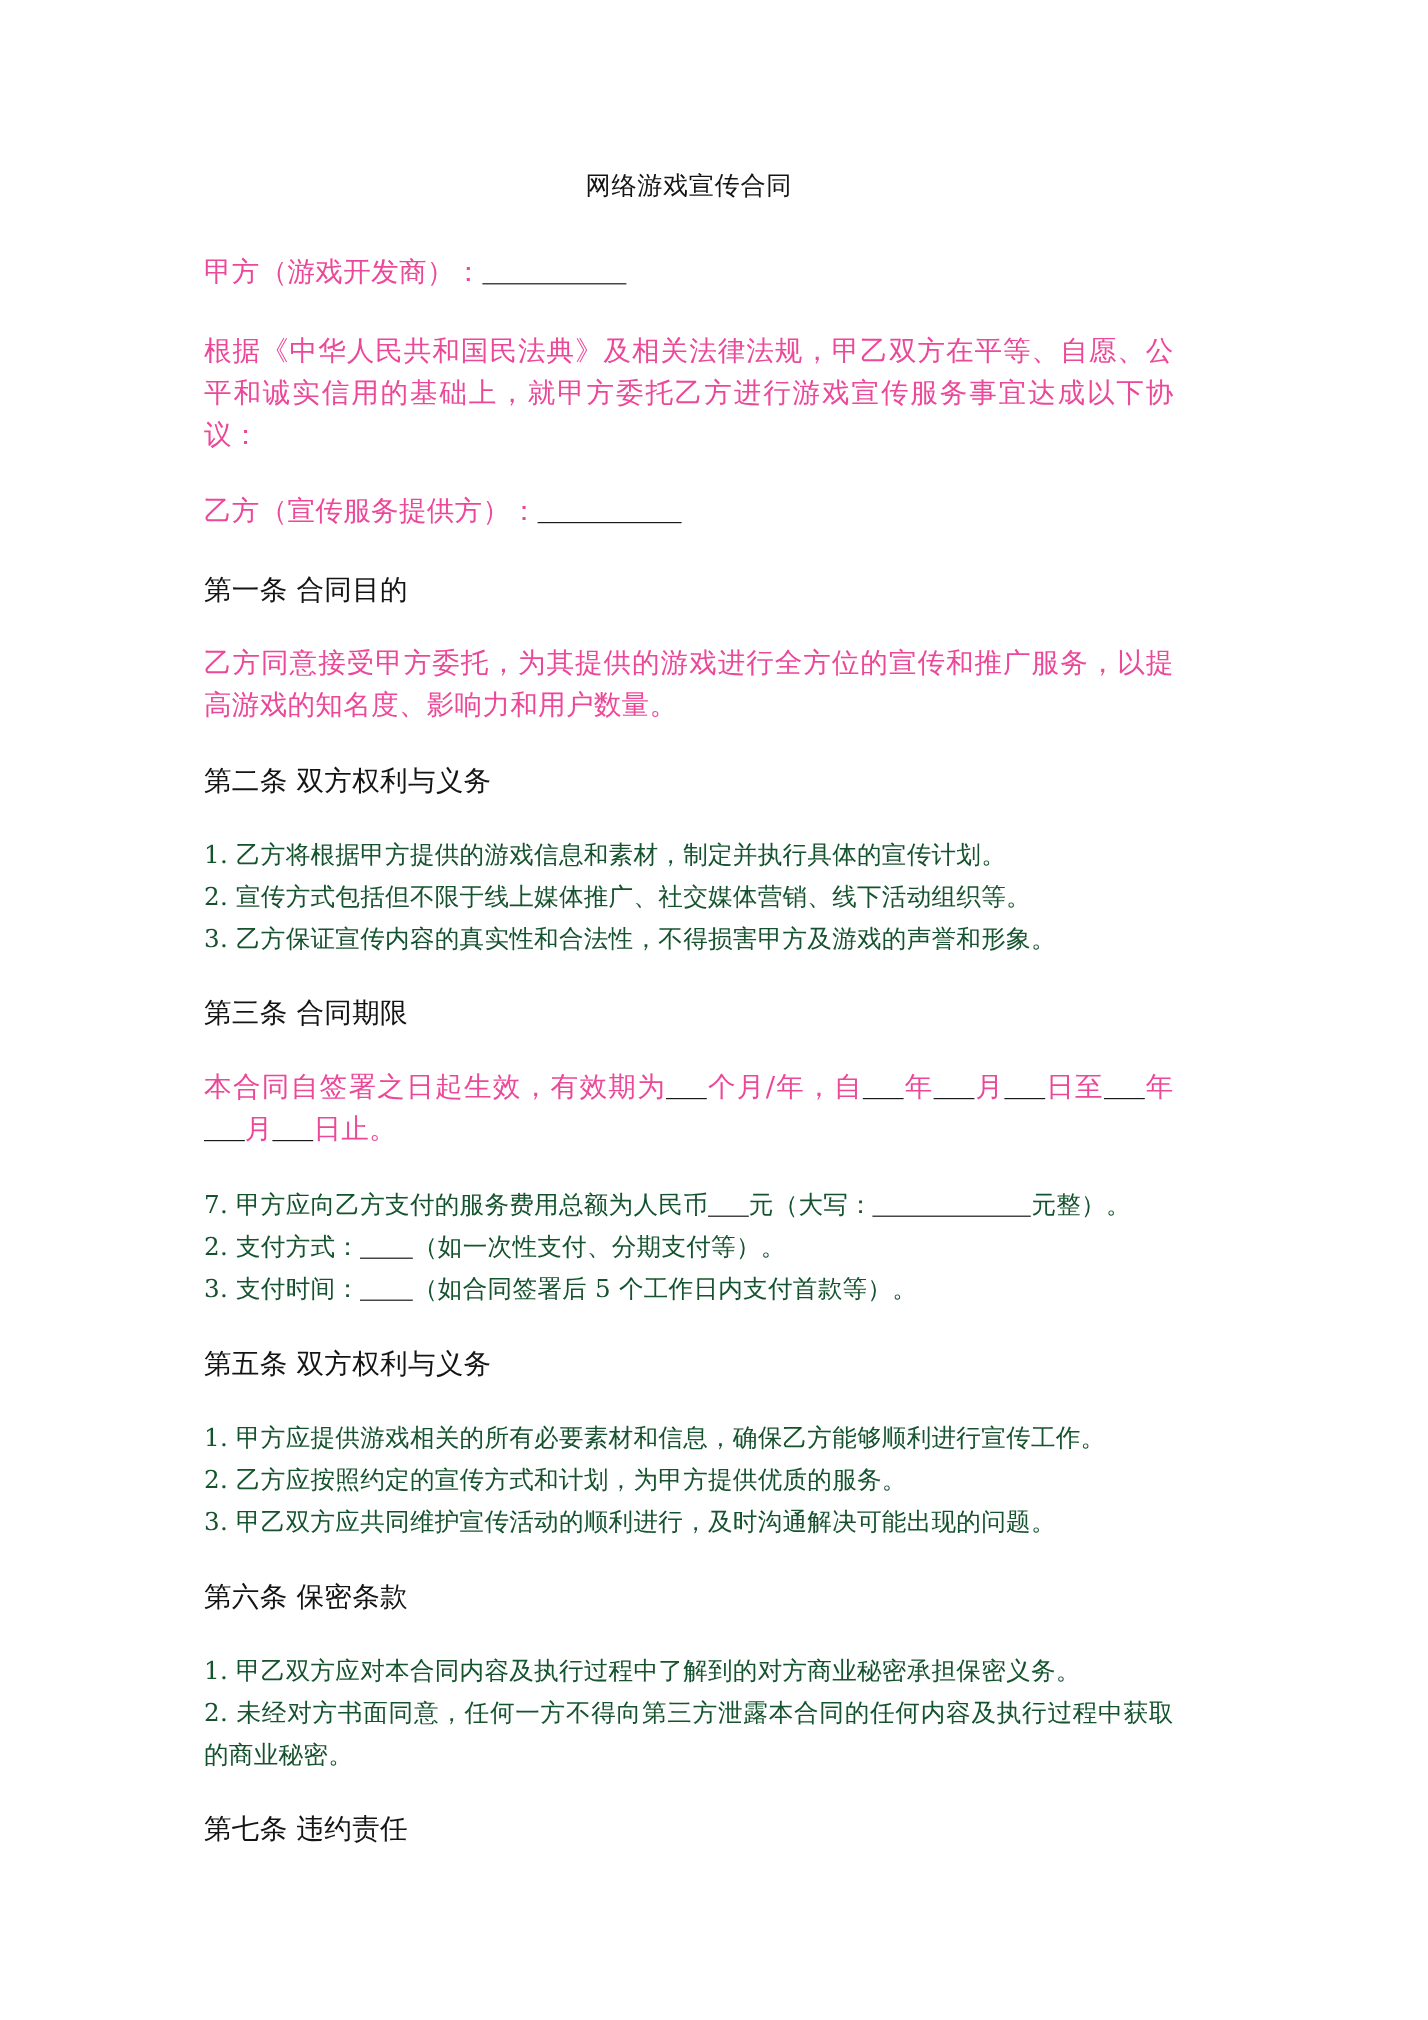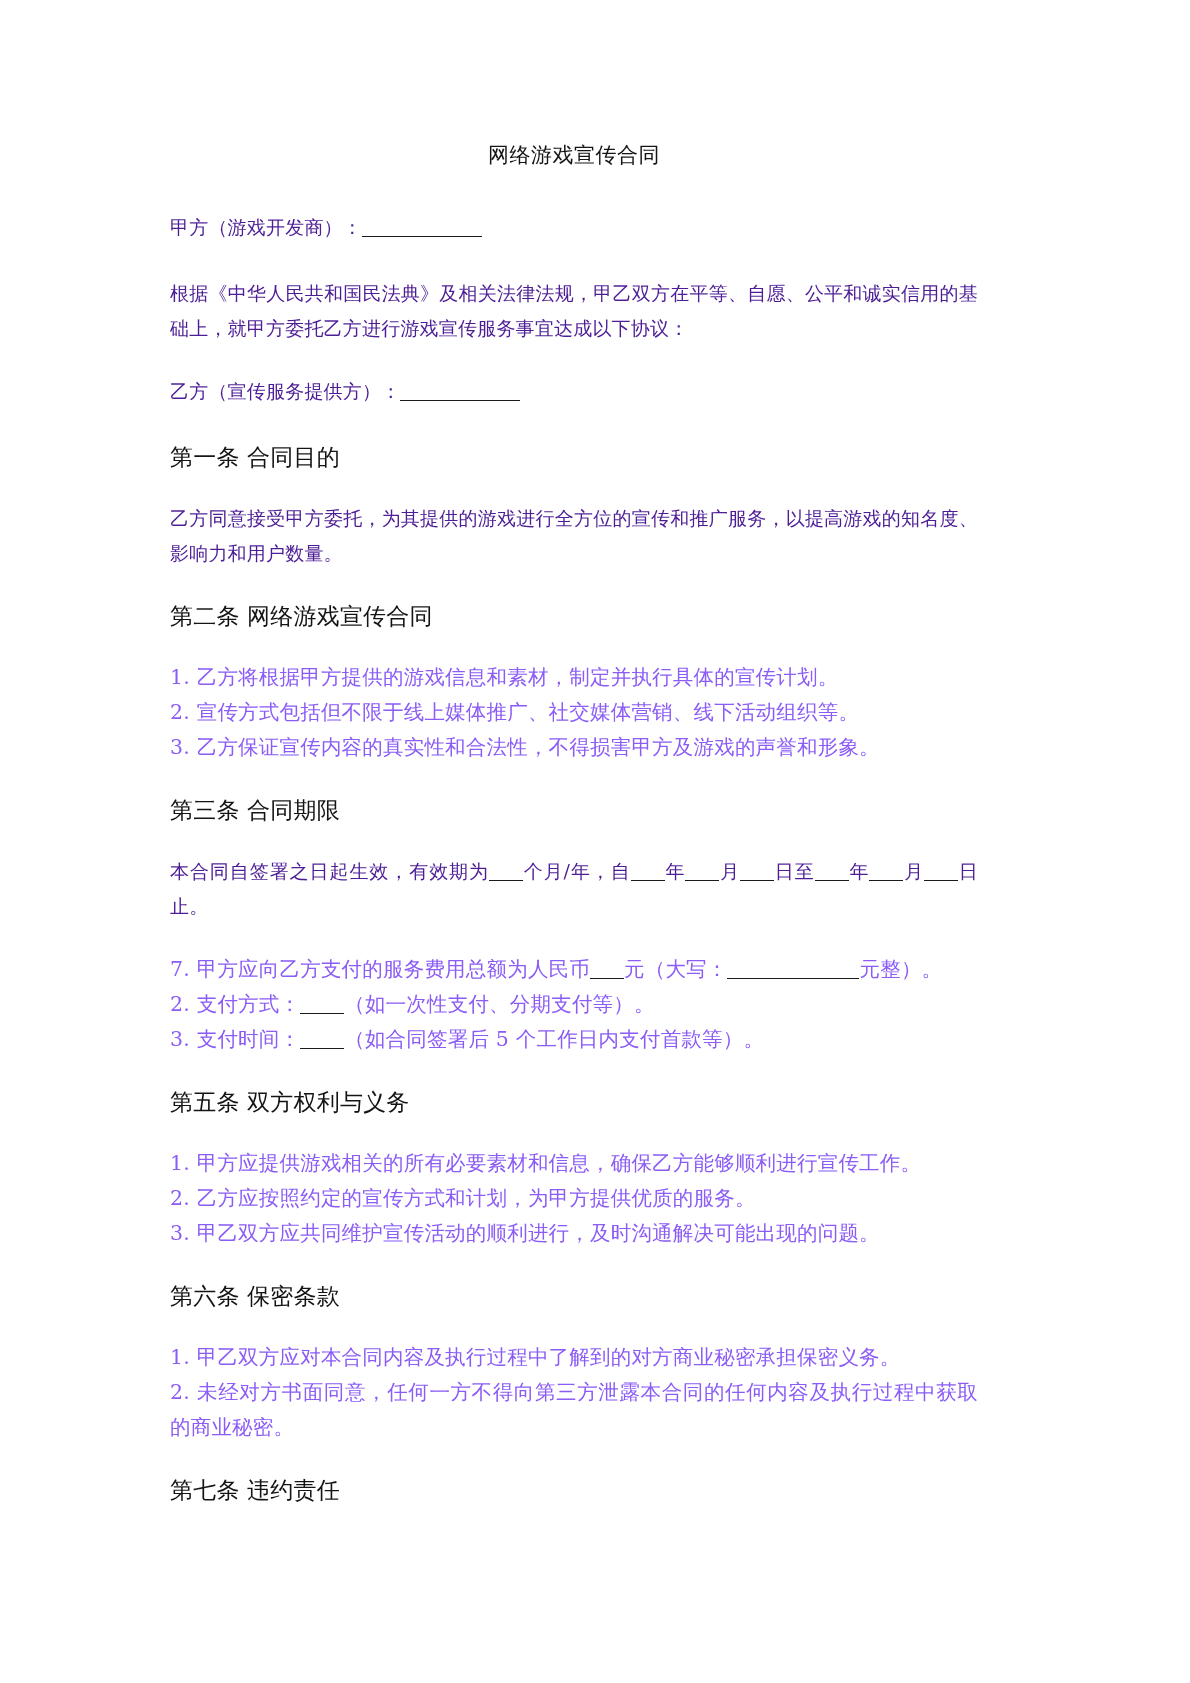--- a/index.html
+++ b/index.html
@@ -31,26 +31,26 @@
   }
   .doc-title {
     text-align: center;
     font-size: 21px;
     line-height: 34px;
     letter-spacing: 0.5px;
     margin: 0 0 38px 0;
     color: #141414;
   }
   .para {
-    font-size: 19px;
+    font-size: 23px;
     line-height: 35px;
     margin: 0 0 28px 0;
     text-align: justify;
     text-justify: inter-ideograph;
-    color: #4c1d95;
+    color: #ec4899;
     letter-spacing: 0.2px;
   }
   .para.party {
     margin-bottom: 31px;
   }
   .heading {
     font-size: 23px;
     line-height: 35px;
     margin: 0 0 26px 0;
     color: #141414;
@@ -58,21 +58,21 @@
   }
   .list {
     margin: 0 0 28px 0;
     padding: 0;
     list-style: none;
   }
   .list li {
     font-size: 20.5px;
     line-height: 35px;
     margin: 0;
-    color: #8b5cf6;
+    color: #14532d;
     text-align: justify;
     text-justify: inter-ideograph;
     letter-spacing: 0.2px;
   }
   .blank-sm {
     display: inline-block;
     border-bottom: 1.4px solid #1a1a1a;
     width: 34px;
     vertical-align: -3px;
   }
@@ -105,21 +105,21 @@
 
     <p class="para party"><span>甲方（游戏开发商）：</span><span class="blank-lg"></span></p>
 
     <p class="para">根据《中华人民共和国民法典》及相关法律法规，甲乙双方在平等、自愿、公平和诚实信用的基础上，就甲方委托乙方进行游戏宣传服务事宜达成以下协议：</p>
 
     <p class="para party"><span>乙方（宣传服务提供方）：</span><span class="blank-lg"></span></p>
 
     <div class="heading">第一条  合同目的</div>
     <p class="para">乙方同意接受甲方委托，为其提供的游戏进行全方位的宣传和推广服务，以提高游戏的知名度、影响力和用户数量。</p>
 
-    <div class="heading">第二条  网络游戏宣传合同</div>
+    <div class="heading">第二条  双方权利与义务</div>
     <ul class="list">
       <li>1. 乙方将根据甲方提供的游戏信息和素材，制定并执行具体的宣传计划。</li>
       <li>2. 宣传方式包括但不限于线上媒体推广、社交媒体营销、线下活动组织等。</li>
       <li>3. 乙方保证宣传内容的真实性和合法性，不得损害甲方及游戏的声誉和形象。</li>
     </ul>
 
     <div class="heading">第三条  合同期限</div>
     <p class="para"><span>本合同自签署之日起生效，有效期为</span><span class="blank-sm"></span><span>个月/年，自</span><span class="blank-sm"></span><span>年</span><span class="blank-sm"></span><span>月</span><span class="blank-sm"></span><span>日至</span><span class="blank-sm"></span><span>年</span><span class="blank-sm"></span><span>月</span><span class="blank-sm"></span><span>日止。</span></p>
 
     <ul class="list">

